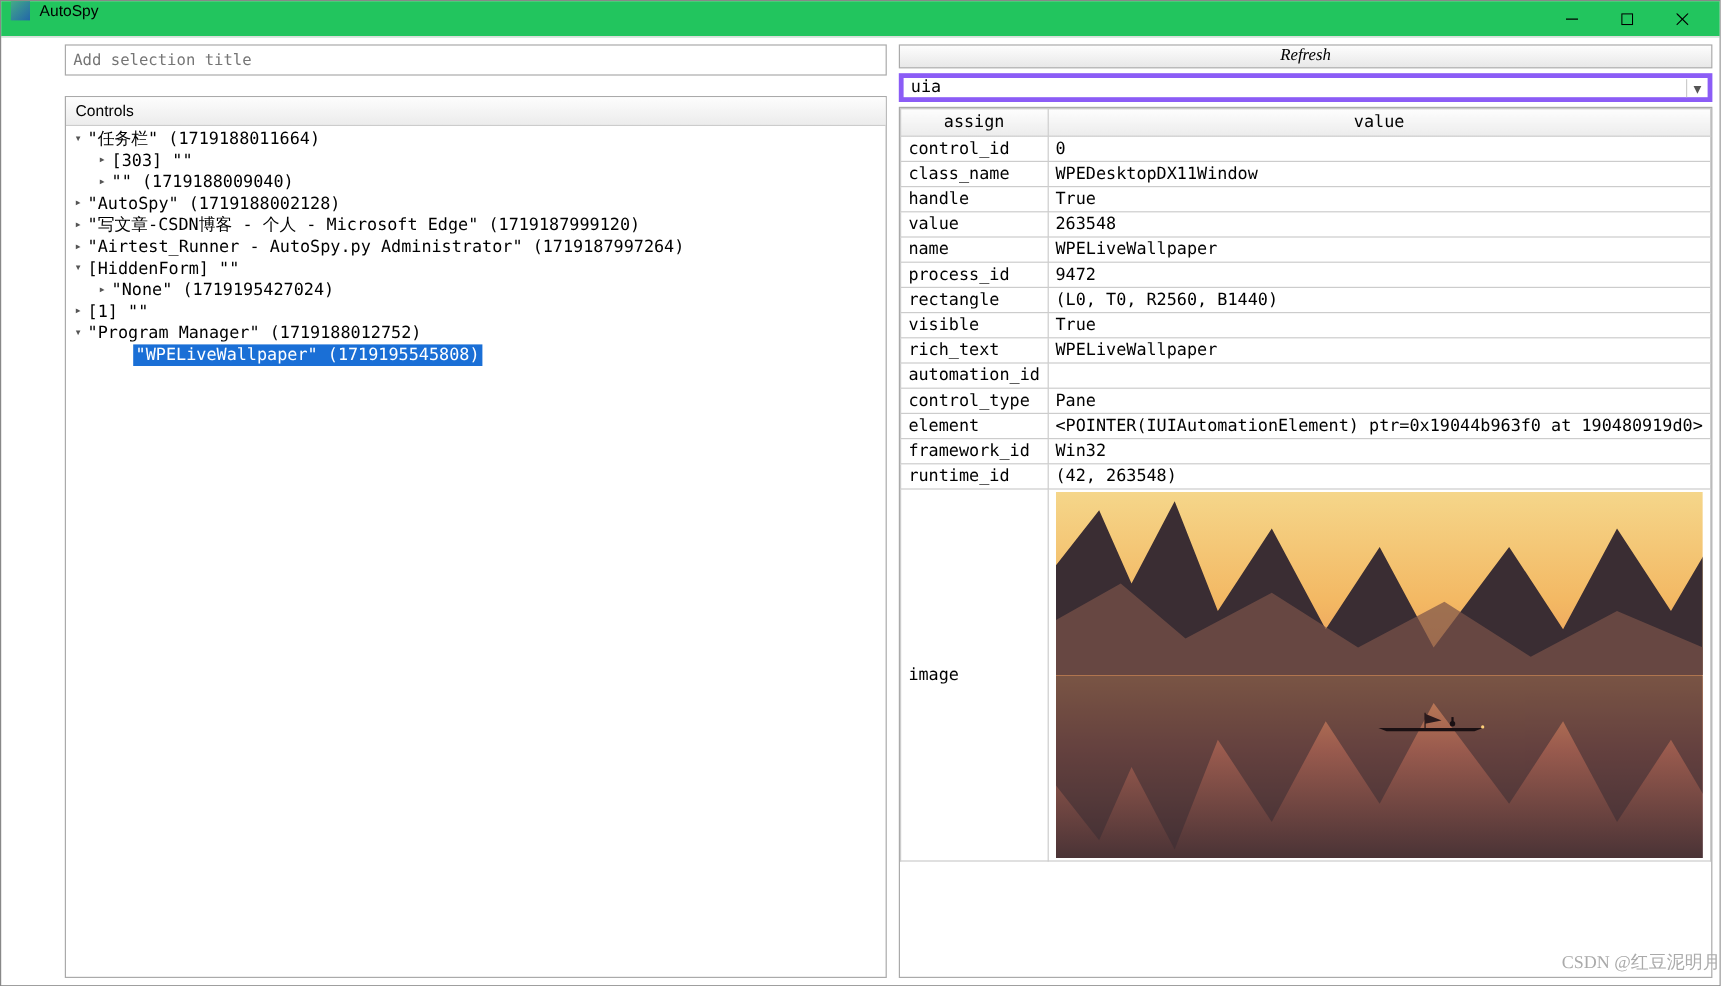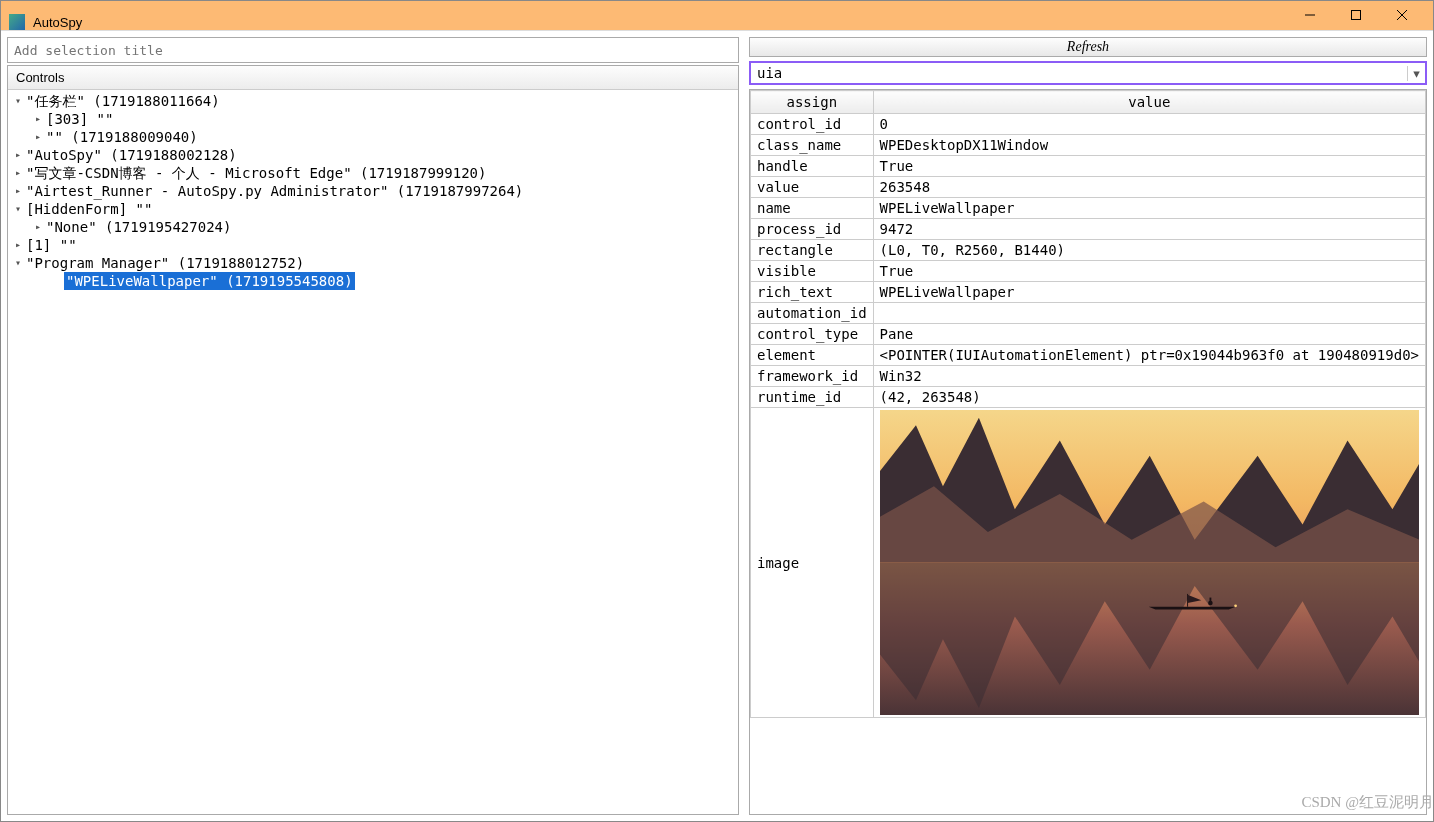--- a/index.html
+++ b/index.html
@@ -1,37 +1,37 @@
 <!DOCTYPE html>
 <html><head>
 <meta charset="utf-8">
 <style>
 * { box-sizing: border-box; margin: 0; padding: 0; }
 body { font-family: "Microsoft YaHei", "SimSun", sans-serif; font-size: 13px; background: #fff; color: #000; overflow: hidden; }
 .window { width: 1434px; height: 822px; display: flex; flex-direction: column; border: 1px solid #888; }
-.titlebar { height: 30px; display: flex; align-items: flex-end; padding: 0 8px; background: #fdba74; border-bottom: 1px solid #ddd; }
+.titlebar { height: 30px; display: flex; align-items: flex-start; padding: 0 8px; background: #22c55e; border-bottom: 1px solid #ddd; }
 .titlebar .app-icon { width: 16px; height: 16px; background: linear-gradient(135deg,#4a8,#26a); margin-right: 8px; }
 .titlebar .title { flex: 1; font-size: 13px; }
 .winbtn { width: 46px; height: 30px; display: flex; align-items: center; justify-content: center; cursor: pointer; }
 .content { flex: 1; display: flex; padding: 6px; gap: 10px; min-height: 0; }
-.left-col { width: 790px; display: flex; flex-direction: column; gap: 2px; }
+.left-col { width: 790px; display: flex; flex-direction: column; gap: 17px; margin-left: 47px; }
 .right-col { flex: 1; display: flex; flex-direction: column; gap: 4px; }
 .input-title { height: 26px; border: 1px solid #aaa; padding: 2px 6px; font-family: "SimSun", monospace; font-size: 13px; color: #888; outline: none; }
 .tree-wrap { flex: 1; border: 1px solid #aaa; display: flex; flex-direction: column; min-height: 0; }
 .tree-header { background: linear-gradient(#fdfdfd,#ececec); border-bottom: 1px solid #ccc; padding: 4px 8px; font-size: 13px; }
 .tree-body { flex: 1; overflow: auto; padding: 2px 0; font-family: "SimSun","Microsoft YaHei",monospace; font-size: 14px; white-space: nowrap; }
 .tree-row { display: flex; align-items: center; height: 18px; line-height: 18px; cursor: pointer; }
 .tree-row.selected .label { background: #1a6fd6; color: #fff; }
 .toggle { width: 12px; display: inline-block; text-align: center; cursor: pointer; user-select: none; font-size: 10px; color: #555; }
 .indent-0 { padding-left: 4px; }
 .indent-1 { padding-left: 24px; }
 .indent-2 { padding-left: 44px; }
 .label { padding: 0 2px; }
 .refresh-btn { height: 20px; border: 1px solid #aaa; background: linear-gradient(#fdfdfd,#e8e8e8); font-style: italic; font-family: "Times New Roman", serif; font-size: 14px; cursor: pointer; }
-.select-row { display: flex; height: 24px; border: 2px solid #8b5cf6; align-items: center; background: #fff; }
+.select-row { display: flex; height: 24px; border: 4px solid #8b5cf6; align-items: center; background: #fff; }
 .select-row .sel-text { flex: 1; padding: 0 6px; font-family: "SimSun", monospace; font-size: 14px; }
 .select-row .chev { width: 18px; text-align: center; border-left: 1px solid #ccc; cursor: pointer; color:#555;}
 .prop-table-wrap { flex: 1; border: 1px solid #aaa; overflow: auto; min-height: 0; }
 table.props { width: 100%; border-collapse: collapse; font-family: "SimSun","Consolas",monospace; font-size: 14px; }
 table.props th { background: linear-gradient(#fdfdfd,#ececec); border: 1px solid #ccc; padding: 3px 6px; font-weight: normal; text-align: center; }
 table.props td { border: 1px solid #ccc; padding: 2px 6px; vertical-align: top; white-space: nowrap; }
 table.props td.key { width: 108px; }
 .preview-cell { height: 310px; }
 .preview-img { width: 100%; height: 100%; position: relative; overflow: hidden; }
 .sky { position:absolute; inset:0; background: linear-gradient(#f5d68a 0%, #f3b863 30%, #e8915a 55%, #b86b6d 80%, #6a4f5a 100%); }

